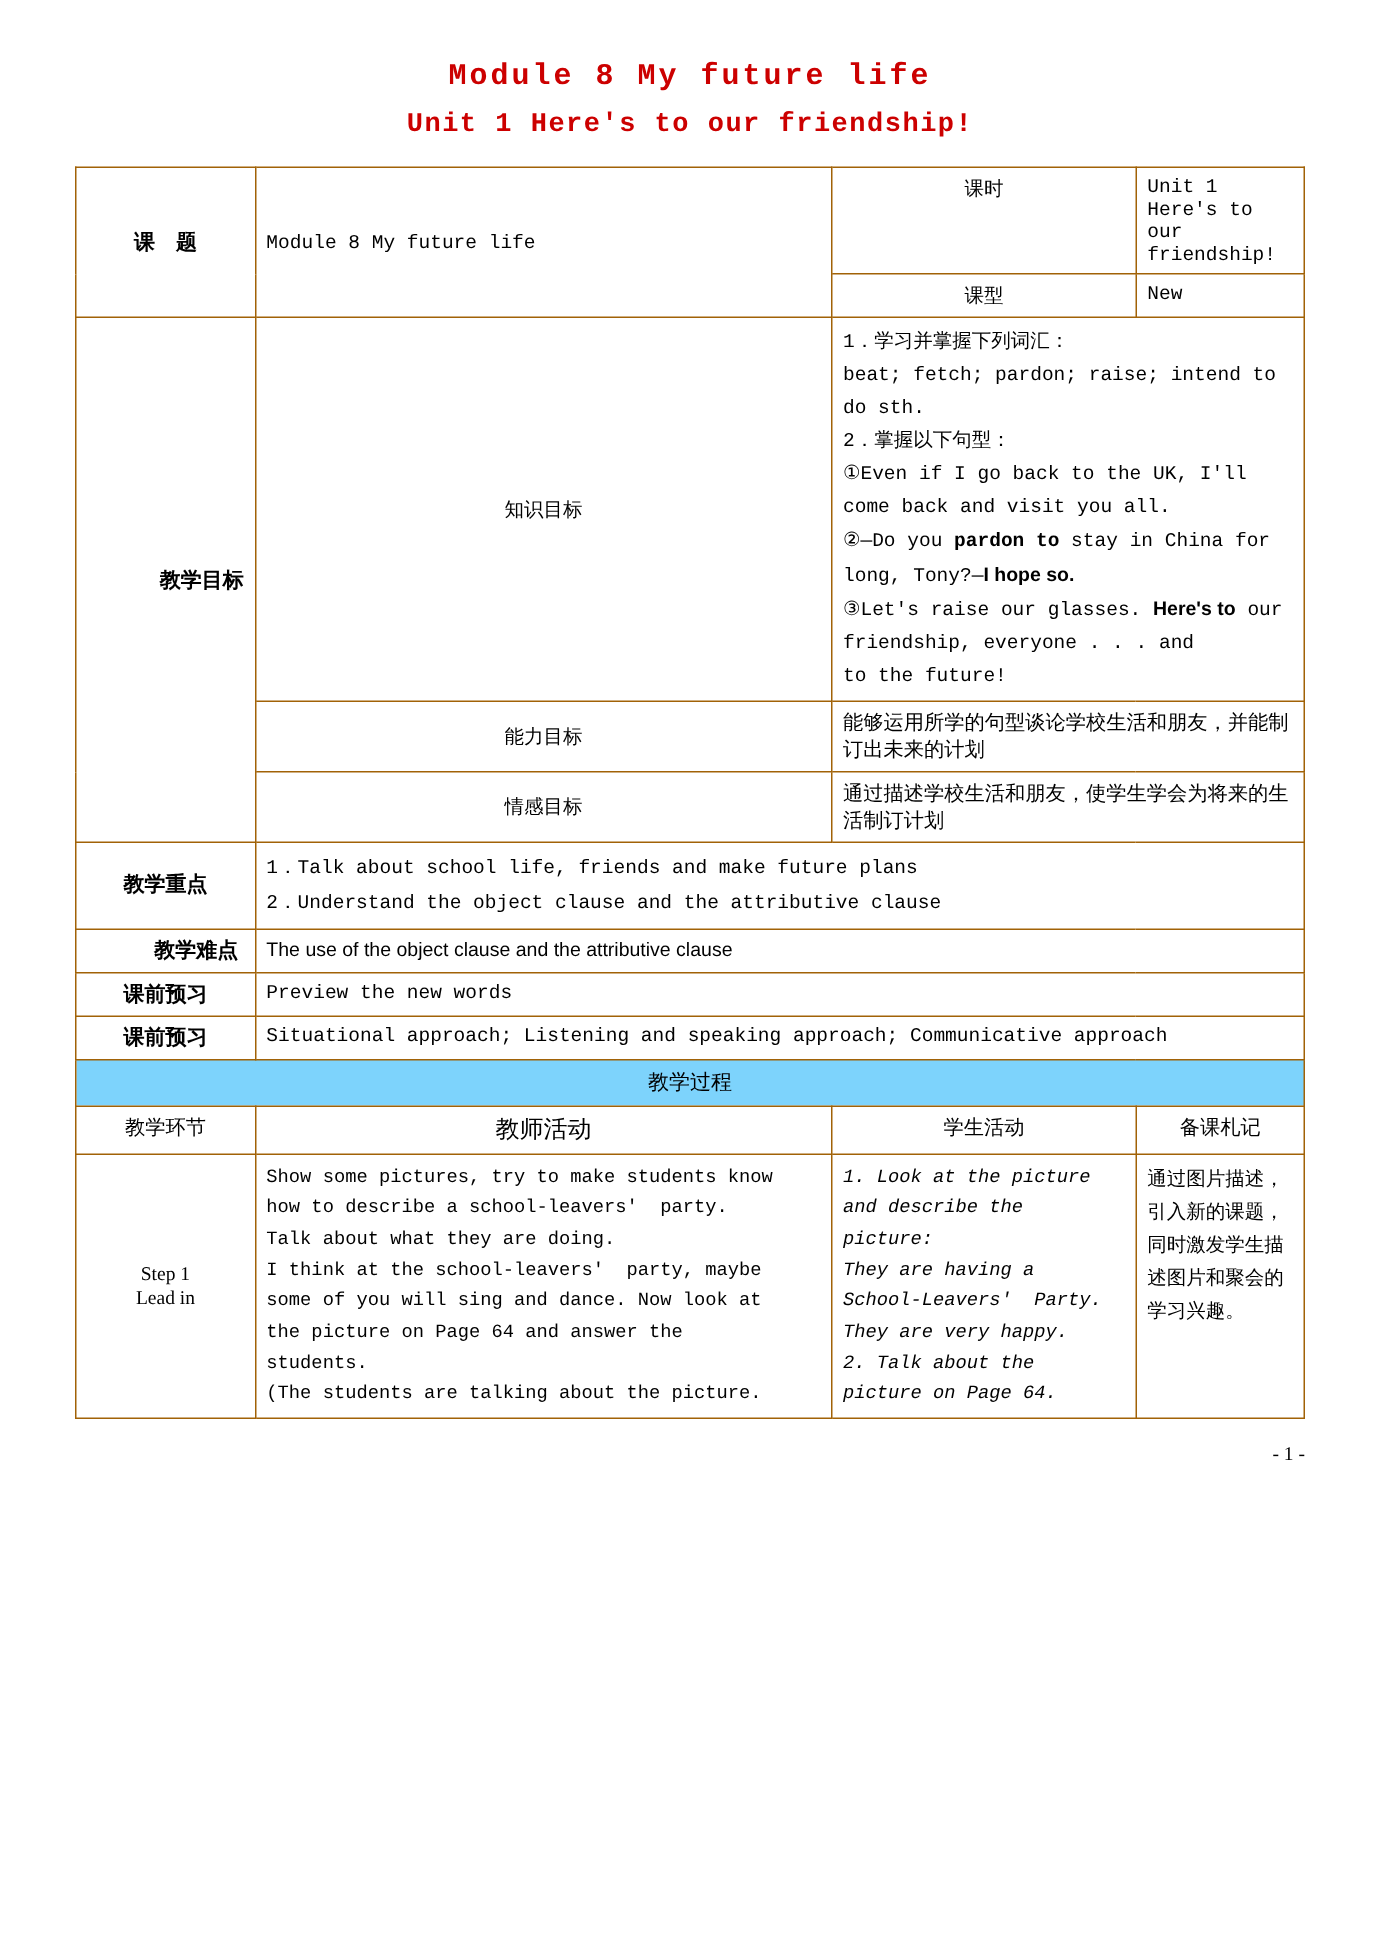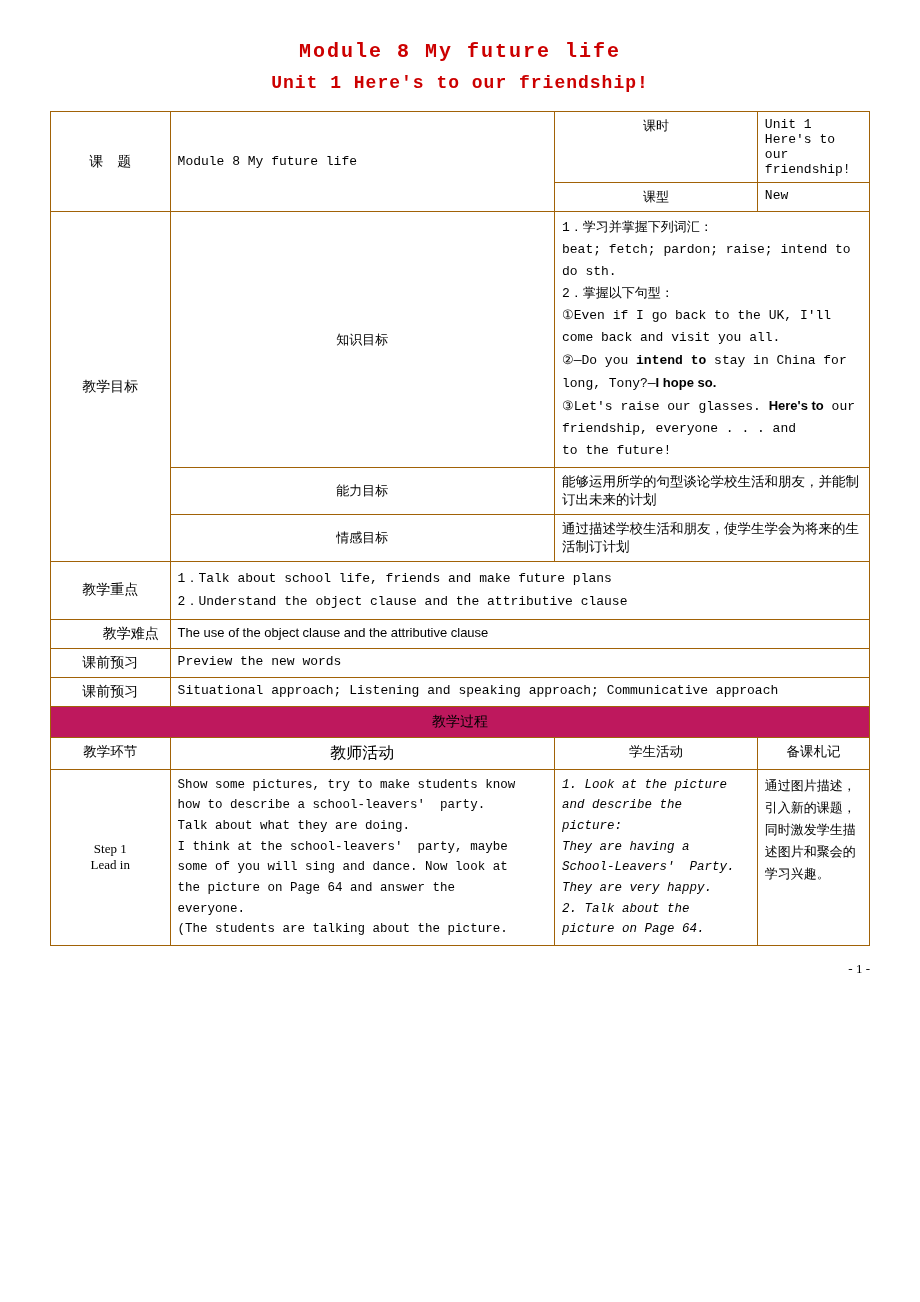--- a/index.html
+++ b/index.html
@@ -35,21 +35,21 @@
       border-collapse: collapse;
       font-size: 13.5px;
     }
     td, th {
       border: 1px solid #a16207;
       padding: 5px 7px;
       vertical-align: top;
     }
     .cell-header {
       text-align: center;
-      font-weight: normal;
+      font-weight: bold;
       width: 60px;
     }
     .section-label {
       text-align: center;
       writing-mode: horizontal-tb;
       font-size: 14px;
       white-space: nowrap;
     }
     .sub-label {
       text-align: center;
@@ -58,21 +58,21 @@
     .center-row {
       text-align: center;
     }
     .mono {
       font-family: 'Courier New', monospace;
       font-size: 13px;
     }
     .process-header {
       text-align: center;
       font-size: 14px;
-      background: #be185d;
+      background: #7dd3fc;
     }
     .col-env { width: 65px; text-align: center; }
     .col-teacher { width: 360px; }
     .col-student { width: 190px; }
     .col-notes { width: 105px; }
     .page-num {
       text-align: right;
       margin-top: 15px;
       font-size: 13px;
     }
@@ -98,30 +98,30 @@
     <td class="mono" rowspan="2" style="vertical-align:middle; width:300px;">Module  8   My future life</td>
     <td class="sub-label" style="width:40px;text-align:center;">课时</td>
     <td class="mono">Unit 1  Here's to our friendship!</td>
   </tr>
   <tr>
     <td class="sub-label" style="text-align:center;">课型</td>
     <td class="mono">New</td>
   </tr>
 
   <tr>
-    <td class="cell-header section-label" rowspan="3" style="vertical-align:middle;text-align:center;">
+    <td class="cell-header section-label" rowspan="3" style="vertical-align:middle;text-align:right;">
       <span>教学目标</span>
     </td>
     <td class="sub-label" style="width:60px;vertical-align:middle;text-align:center;">知识目标</td>
     <td colspan="2" style="font-family:'Courier New',monospace; font-size:13px; line-height:1.7;">
       <div>1．学习并掌握下列词汇：</div>
       <div>beat; fetch; pardon; raise; intend to do sth.</div>
       <div>2．掌握以下句型：</div>
       <div>①Even if I go back to the UK, I'll come back and visit you all.</div>
-      <div>②—Do you <span class="intend-bold">intend to</span> stay in China for long, Tony?—<span class="here-bold">I hope so.</span></div>
+      <div>②—Do you <span class="intend-bold">pardon to</span> stay in China for long, Tony?—<span class="here-bold">I hope so.</span></div>
       <div>③Let's raise our glasses. <span class="here-bold">Here's to</span> our friendship, everyone . . . and</div>
       <div>to the future!</div>
     </td>
   </tr>
   <tr>
     <td class="sub-label" style="vertical-align:middle;text-align:center;">能力目标</td>
     <td colspan="2" style="font-size:13.5px;">能够运用所学的句型谈论学校生活和朋友，并能制订出未来的计划</td>
   </tr>
   <tr>
     <td class="sub-label" style="vertical-align:middle;text-align:center;">情感目标</td>
@@ -165,21 +165,21 @@
   <tr>
     <td class="col-env" style="text-align:center;vertical-align:middle;font-size:13px;white-space:pre-line;">Step 1
 Lead in</td>
     <td class="col-teacher" style="font-family:'Courier New',monospace;font-size:12.5px;line-height:1.65;">
       <div>Show some pictures, try to make students know</div>
       <div>how to describe a school-leavers'&nbsp; party.</div>
       <div>Talk about what they are doing.</div>
       <div>I think at the school-leavers'&nbsp; party, maybe</div>
       <div>some of you will sing and dance. Now look at</div>
       <div>the picture on Page 64 and answer the</div>
-      <div>everyone.</div>
+      <div>students.</div>
       <div>(The students are talking about the picture.</div>
     </td>
     <td class="col-student" style="font-family:'Courier New',monospace;font-size:12.5px;line-height:1.65;font-style:italic;">
       <div>1. Look at the picture</div>
       <div>and describe the</div>
       <div>picture:</div>
       <div>They are having a</div>
       <div>School-Leavers'&nbsp; Party.</div>
       <div>They are very happy.</div>
       <div>2. Talk about the</div>

